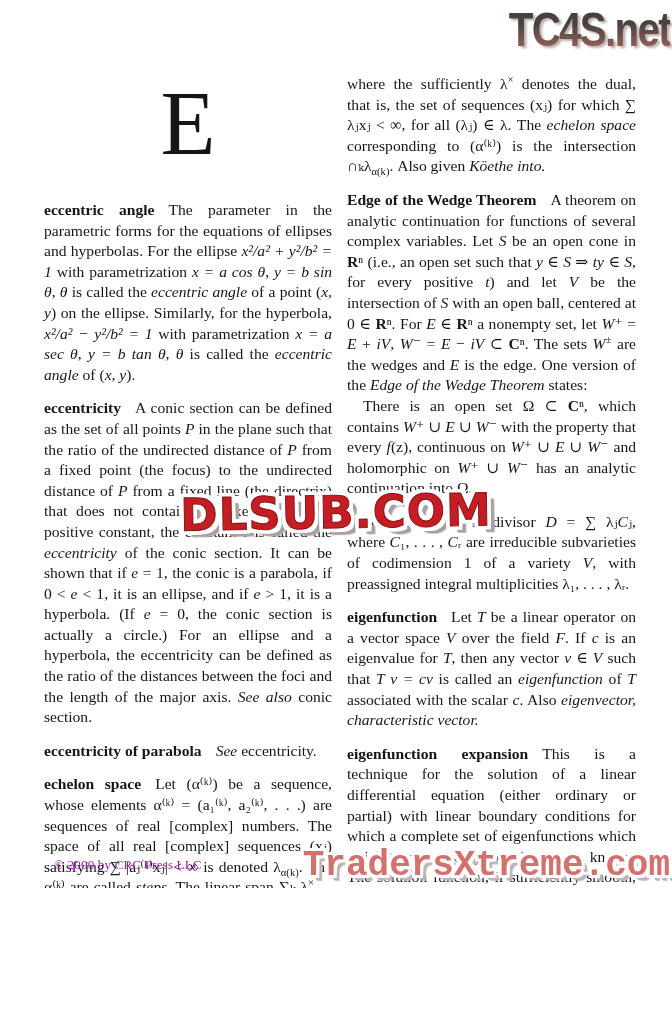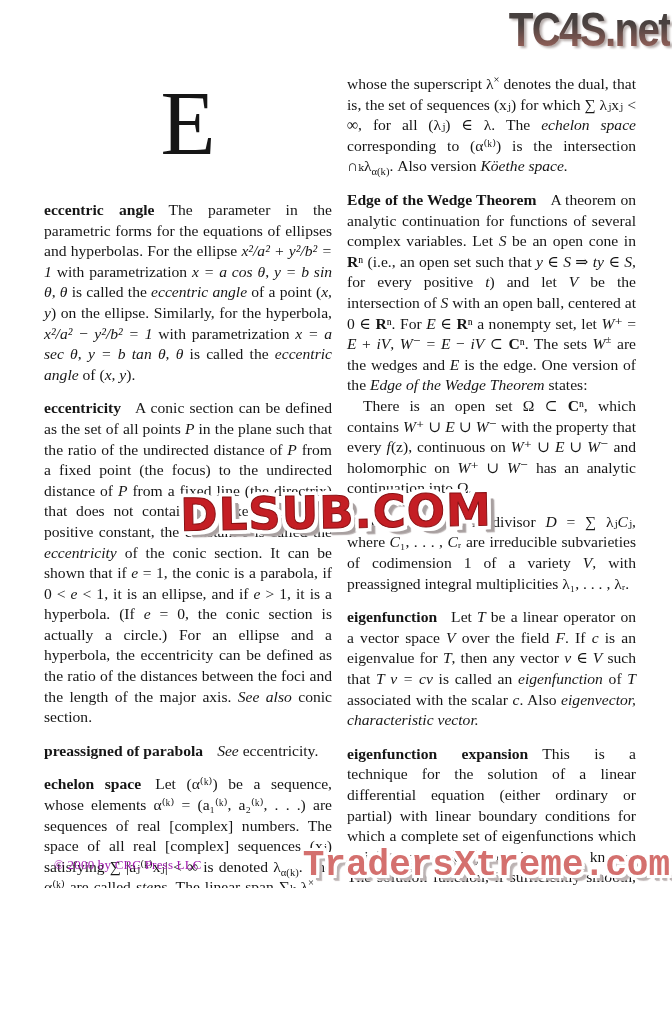--- a/index.html
+++ b/index.html
@@ -101,26 +101,26 @@
 <body>
 
 <div class="page">
 
   <div class="wm-top">TC4S.net</div>
 
   <div class="col col-left">
     <div class="section-letter">E</div>
   <p class="entry"><span class="term">eccentric angle</span><span>The parameter in the parametric forms for the equations of ellipses and hyperbolas. For the ellipse </span><span class="i">x²/a² + y²/b² = 1</span><span> with parametrization </span><span class="i">x = a cos θ</span><span>, </span><span class="i">y = b sin θ</span><span>, </span><span class="i">θ</span><span> is called the </span><span class="i">eccentric angle</span><span> of a point (</span><span class="i">x, y</span><span>) on the ellipse. Similarly, for the hyperbola, </span><span class="i">x²/a² − y²/b² = 1</span><span> with parametrization </span><span class="i">x = a sec θ</span><span>, </span><span class="i">y = b tan θ</span><span>, </span><span class="i">θ</span><span> is called the </span><span class="i">eccentric angle</span><span> of (</span><span class="i">x, y</span><span>).</span></p>
       <p class="entry"><span class="term">eccentricity</span><span>A conic section can be defined as the set of all points </span><span class="i">P</span><span> in the plane such that the ratio of the undirected distance of </span><span class="i">P</span><span> from a fixed point (the focus) to the undirected distance of </span><span class="i">P</span><span> from a fixed line (the directrix) that does not contain the fixed point is a positive constant, the constant </span><span class="i">e</span><span> is called the </span><span class="i">eccentricity</span><span> of the conic section. It can be shown that if </span><span class="i">e</span><span> = 1, the conic is a parabola, if 0 &lt; </span><span class="i">e</span><span> &lt; 1, it is an ellipse, and if </span><span class="i">e</span><span> &gt; 1, it is a hyperbola. (If </span><span class="i">e</span><span> = 0, the conic section is actually a circle.) For an ellipse and a hyperbola, the eccentricity can be defined as the ratio of the distances between the foci and the length of the major axis. </span><span class="i">See also</span><span> conic section.</span></p>
-      <p class="entry"><span class="term">preassigned of parabola</span><span class="i">See</span><span> eccentricity.</span></p>
+      <p class="entry"><span class="term">eccentricity of parabola</span><span class="i">See</span><span> eccentricity.</span></p>
       <p class="entry"><span class="term">echelon space</span><span>Let (α⁽ᵏ⁾) be a sequence, whose elements α⁽ᵏ⁾ = (a₁⁽ᵏ⁾, a₂⁽ᵏ⁾, . . .) are sequences of real [complex] numbers. The space of all real [complex] sequences (xⱼ) satisfying ∑ |aⱼ⁽ᵏ⁾xⱼ| &lt; ∞ is denoted λ</span><span class="sub">α(k)</span><span>. The α⁽ᵏ⁾ are called </span><span class="i">steps</span><span>. The linear span ∑ₖ λ</span><span class="sup">×</span><span class="sub">α(k)</span><span> is called the </span><span class="i">co-echelon space,</span></p>
     </div>
 
   <div class="col col-right">
-      <p class="entry"><span>whose the superscript λ</span><span class="sup">×</span><span> denotes the dual, that is, the set of sequences (xⱼ) for which ∑ λⱼxⱼ &lt; ∞, for all (λⱼ) ∈ λ. The </span><span class="i">echelon space</span><span> corresponding to (α⁽ᵏ⁾) is the intersection ∩ₖλ</span><span class="sub">α(k)</span><span>. Also version </span><span class="i">Köethe space.</span></p>
+      <p class="entry"><span>where the sufficiently λ</span><span class="sup">×</span><span> denotes the dual, that is, the set of sequences (xⱼ) for which ∑ λⱼxⱼ &lt; ∞, for all (λⱼ) ∈ λ. The </span><span class="i">echelon space</span><span> corresponding to (α⁽ᵏ⁾) is the intersection ∩ₖλ</span><span class="sub">α(k)</span><span>. Also given </span><span class="i">Köethe into.</span></p>
       <p class="entry"><span class="term">Edge of the Wedge Theorem</span><span>A theorem on analytic continuation for functions of several complex variables. Let </span><span class="i">S</span><span> be an open cone in </span><span class="b">R</span><span>ⁿ (i.e., an open set such that </span><span class="i">y</span><span> ∈ </span><span class="i">S</span><span> ⇒ </span><span class="i">ty</span><span> ∈ </span><span class="i">S</span><span>, for every positive </span><span class="i">t</span><span>) and let </span><span class="i">V</span><span> be the intersection of </span><span class="i">S</span><span> with an open ball, centered at 0 ∈ </span><span class="b">R</span><span>ⁿ. For </span><span class="i">E</span><span> ∈ </span><span class="b">R</span><span>ⁿ a nonempty set, let </span><span class="i">W</span><span>⁺ = </span><span class="i">E</span><span> + </span><span class="i">iV</span><span>, </span><span class="i">W</span><span>⁻ = </span><span class="i">E</span><span> − </span><span class="i">iV</span><span> ⊂ </span><span class="b">C</span><span>ⁿ. The sets </span><span class="i">W</span><span class="sup">±</span><span> are the wedges and </span><span class="i">E</span><span> is the edge. One version of the </span><span class="i">Edge of the Wedge Theorem</span><span> states:</span></p>
       <p class="entry indent tight"><span>There is an open set Ω ⊂ </span><span class="b">C</span><span>ⁿ, which contains </span><span class="i">W</span><span>⁺ ∪ </span><span class="i">E</span><span> ∪ </span><span class="i">W</span><span>⁻ with the property that every </span><span class="i">f</span><span>(z), continuous on </span><span class="i">W</span><span>⁺ ∪ </span><span class="i">E</span><span> ∪ </span><span class="i">W</span><span>⁻ and holomorphic on </span><span class="i">W</span><span>⁺ ∪ </span><span class="i">W</span><span>⁻ has an analytic continuation into Ω.</span></p>
       <p class="entry"><span class="term">effective divisor</span><span>A divisor </span><span class="i">D</span><span> = ∑ λⱼ</span><span class="i">C</span><span>ⱼ, where </span><span class="i">C</span><span>₁, . . . , </span><span class="i">C</span><span>ᵣ are irreducible subvarieties of codimension 1 of a variety </span><span class="i">V</span><span>, with preassigned integral multiplicities λ₁, . . . , λᵣ.</span></p>
       <p class="entry"><span class="term">eigenfunction</span><span>Let </span><span class="i">T</span><span> be a linear operator on a vector space </span><span class="i">V</span><span> over the field </span><span class="i">F</span><span>. If </span><span class="i">c</span><span> is an eigenvalue for </span><span class="i">T</span><span>, then any vector </span><span class="i">v</span><span> ∈ </span><span class="i">V</span><span> such that </span><span class="i">T v = cv</span><span> is called an </span><span class="i">eigenfunction</span><span> of </span><span class="i">T</span><span> associated with the scalar </span><span class="i">c</span><span>. Also </span><span class="i">eigenvector, characteristic vector.</span></p>
       <p class="entry"><span class="term">eigenfunction expansion</span><span>This is a technique for the solution of a linear differential equation (either ordinary or partial) with linear boundary conditions for which a complete set of eigenfunctions which satisfy the boundary conditions are known. The solution function, if sufficiently smooth, can be expanded as an infinite series in the eigenfunctions with unknown coefficients. From the given equation and the boundary conditions, equations can then be determined for the unknown coefficients. (</span><span class="i">See also</span><span> eigenfunction.)</span></p>
     </div>
 
   <div class="wm-center">DLSUB.COM</div>
 
   <div class="footer">© 2000 by CRC Press LLC</div>

